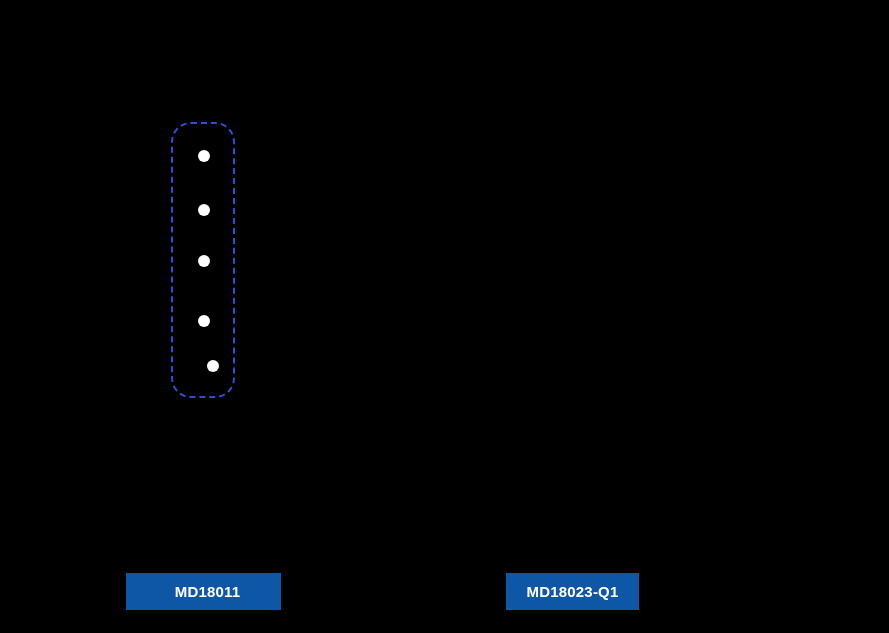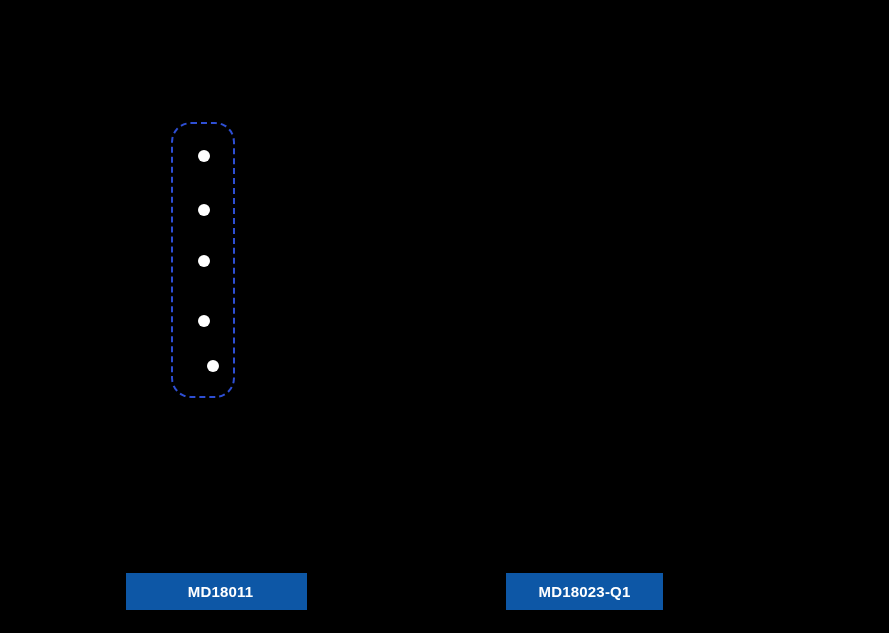--- a/index.html
+++ b/index.html
@@ -45,22 +45,22 @@
     align-items: center;
     justify-content: center;
     font-size: 15px;
     font-weight: bold;
     letter-spacing: 0.2px;
     border: none;
     padding: 0;
     cursor: pointer;
     font-family: "Liberation Sans", sans-serif;
   }
-  .device-label.left  { left: 126px; width: 181px; padding-left: 8px; }
-  .device-label.right { left: 506px; width: 157px; }
+  .device-label.left  { left: 126px; width: 155px; padding-left: 8px; }
+  .device-label.right { left: 506px; width: 133px; }
 </style>
 </head>
 <body>
 
 <div class="stage">
 
   <div class="pin-group"></div>
 
   <div id="pin-dots">
       <div class="pin-dot" style="left: 204px; top: 156px;"></div>

